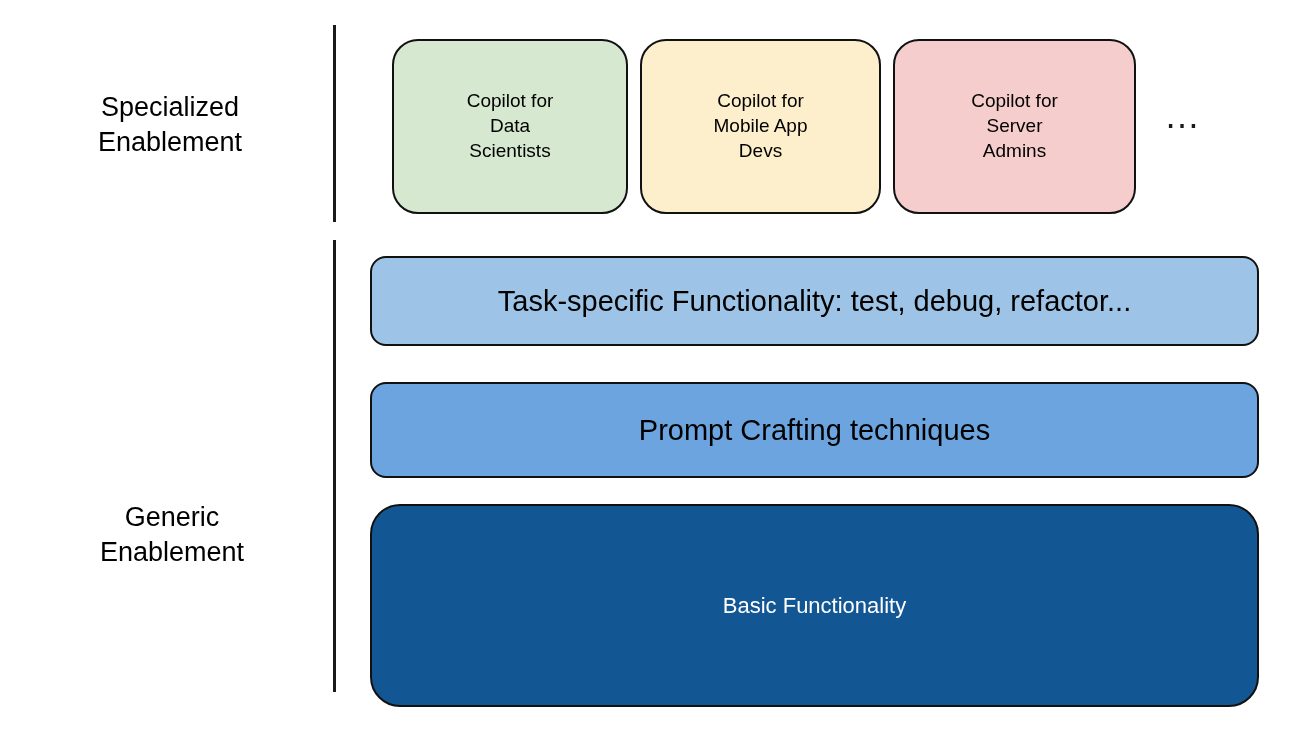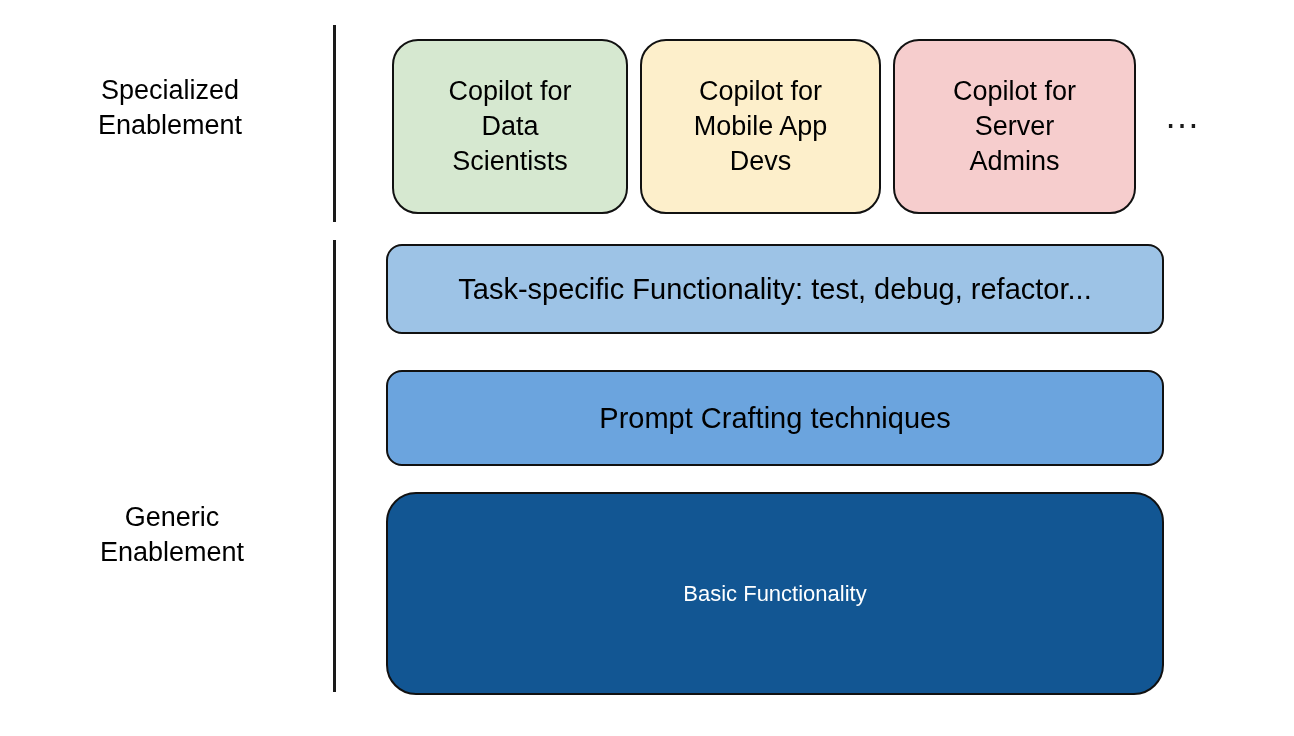--- a/index.html
+++ b/index.html
@@ -23,21 +23,21 @@
   .tier-label {
     position: absolute;
     text-align: center;
     font-size: 27px;
     line-height: 1.30;
     color: #000000;
     white-space: pre-line;
   }
   #label-specialized {
     left: 35px;
-    top: 73px;
+    top: 90px;
     width: 270px;
   }
   #label-generic {
     left: 37px;
     top: 500px;
     width: 270px;
   }
 
   
   .divider {
@@ -61,21 +61,21 @@
     position: absolute;
     top: 39px;
     height: 175px;
     border: 2.5px solid #111111;
     border-radius: 26px;
     box-sizing: border-box;
     display: flex;
     align-items: center;
     justify-content: center;
     text-align: center;
-    font-size: 27px;
+    font-size: 19px;
     line-height: 1.30;
     white-space: pre-line;
     color: #000000;
   }
   #card-data-scientists {
     left: 392px;
     width: 236px;
     background: #D6E8D0;
   }
   #card-mobile-devs {
@@ -96,28 +96,29 @@
     width: 60px;
     text-align: center;
     font-size: 36px;
     line-height: 1;
     color: #1a1a1a;
   }
 
   
   .layer-bar {
     position: absolute;
-    left: 386px;
-    width: 778px;
+    left: 370px;
+    width: 889px;
     border: 2.5px solid #111111;
     box-sizing: border-box;
     display: flex;
     align-items: center;
     justify-content: center;
     text-align: center;
+    margin-top: 12px;
   }
   #layer-task-specific {
     top: 244px;
     height: 90px;
     background: #9DC3E6;
     border-radius: 16px;
     font-size: 29px;
     color: #000000;
   }
   #layer-prompt-crafting {

